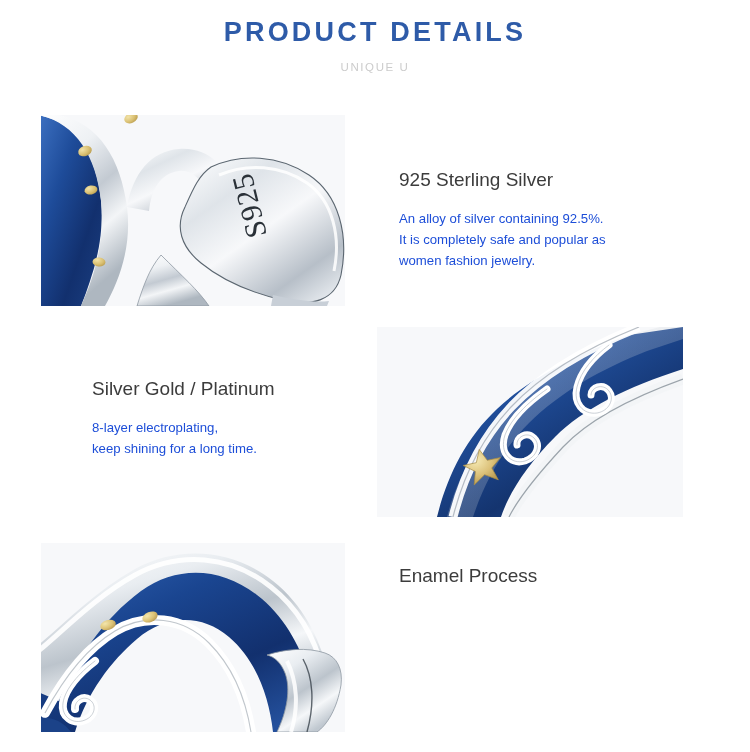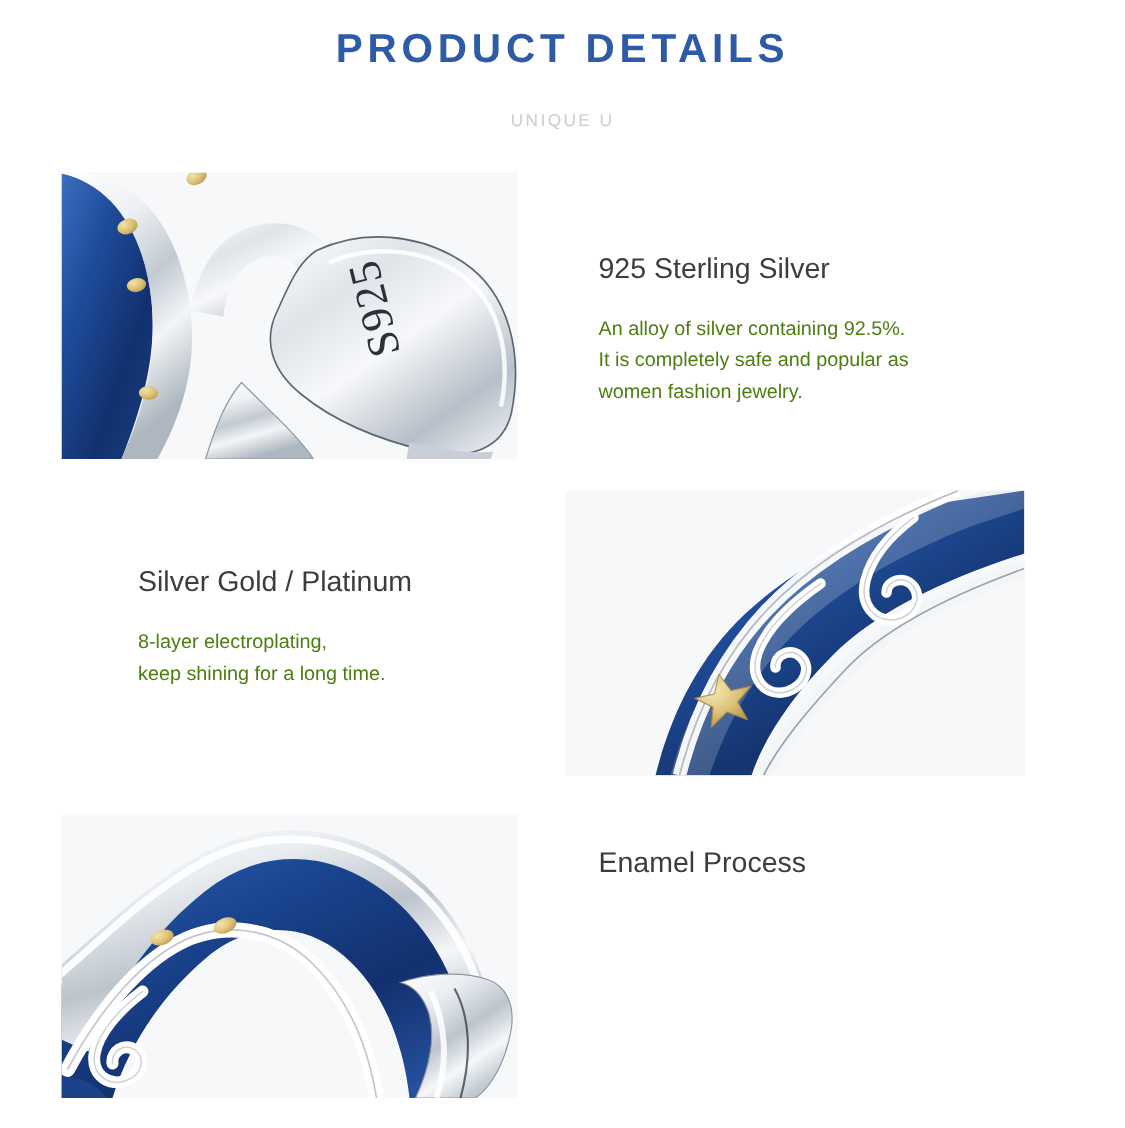--- a/index.html
+++ b/index.html
@@ -37,21 +37,21 @@
     letter-spacing: 3.2px;
     color: #2e5ba8;
     line-height: 32px;
     margin: 0;
   }
   .header-subtitle {
     font-size: 11.5px;
     letter-spacing: 1.6px;
     color: #cccccc;
     line-height: 18px;
-    margin-top: 24px;
+    margin-top: 10px;
   }
   .feature-image {
     position: absolute;
     background: #f7f8fa;
     overflow: hidden;
   }
   .feature-image svg {
     display: block;
   }
   .feature-text {
@@ -59,21 +59,21 @@
   }
   .feature-title {
     font-size: 19px;
     color: #3c3c3c;
     font-weight: normal;
     margin: 0 0 16px 0;
     line-height: 24px;
   }
   .feature-desc {
     font-size: 13.2px;
-    color: #4d7c0f;
+    color: #1d4ed8;
     line-height: 21px;
     margin: 0;
     white-space: pre-line;
   }
 
   
   #feature-1-image { left: 41px;  top: 115px; width: 304px; height: 191px; }
   #feature-1-text  { left: 399px; top: 168px; width: 300px; }
 
   #feature-2-image { left: 377px; top: 327px; width: 306px; height: 190px; }

